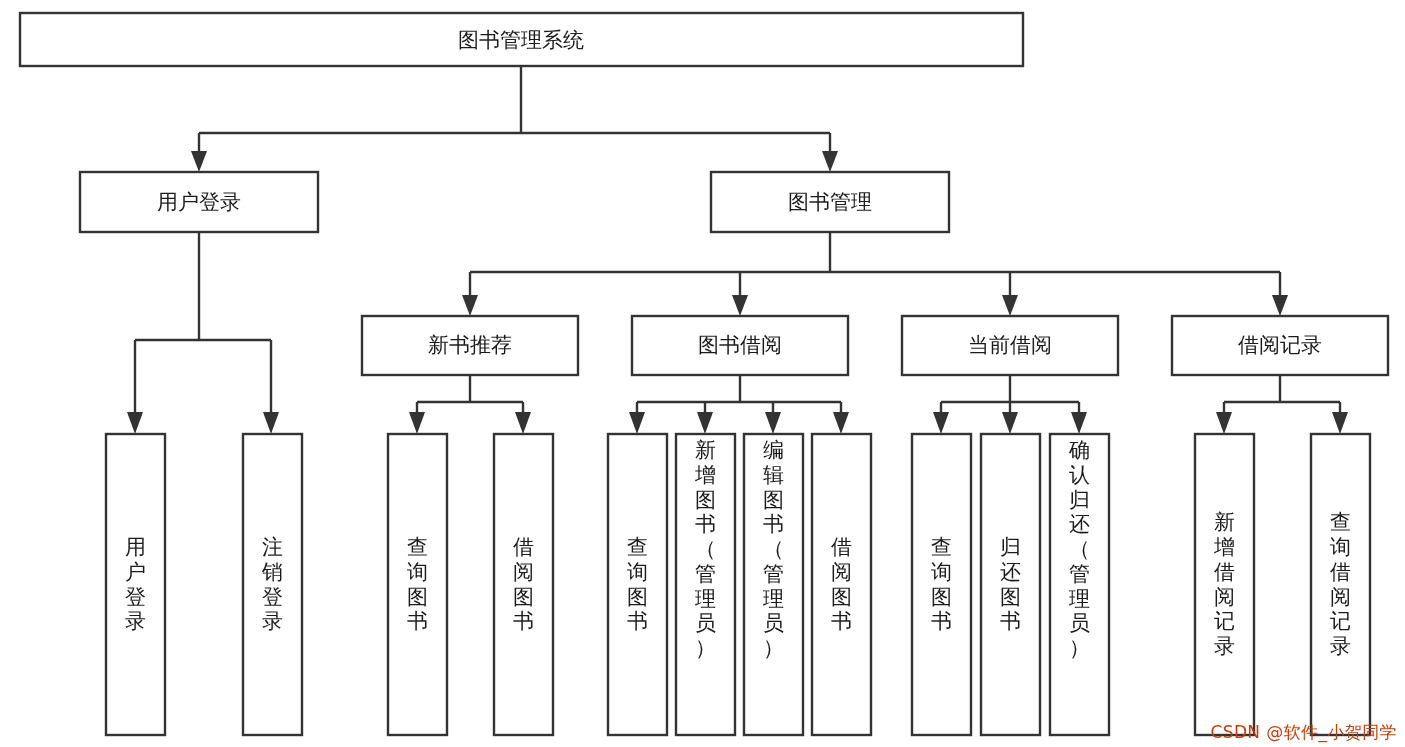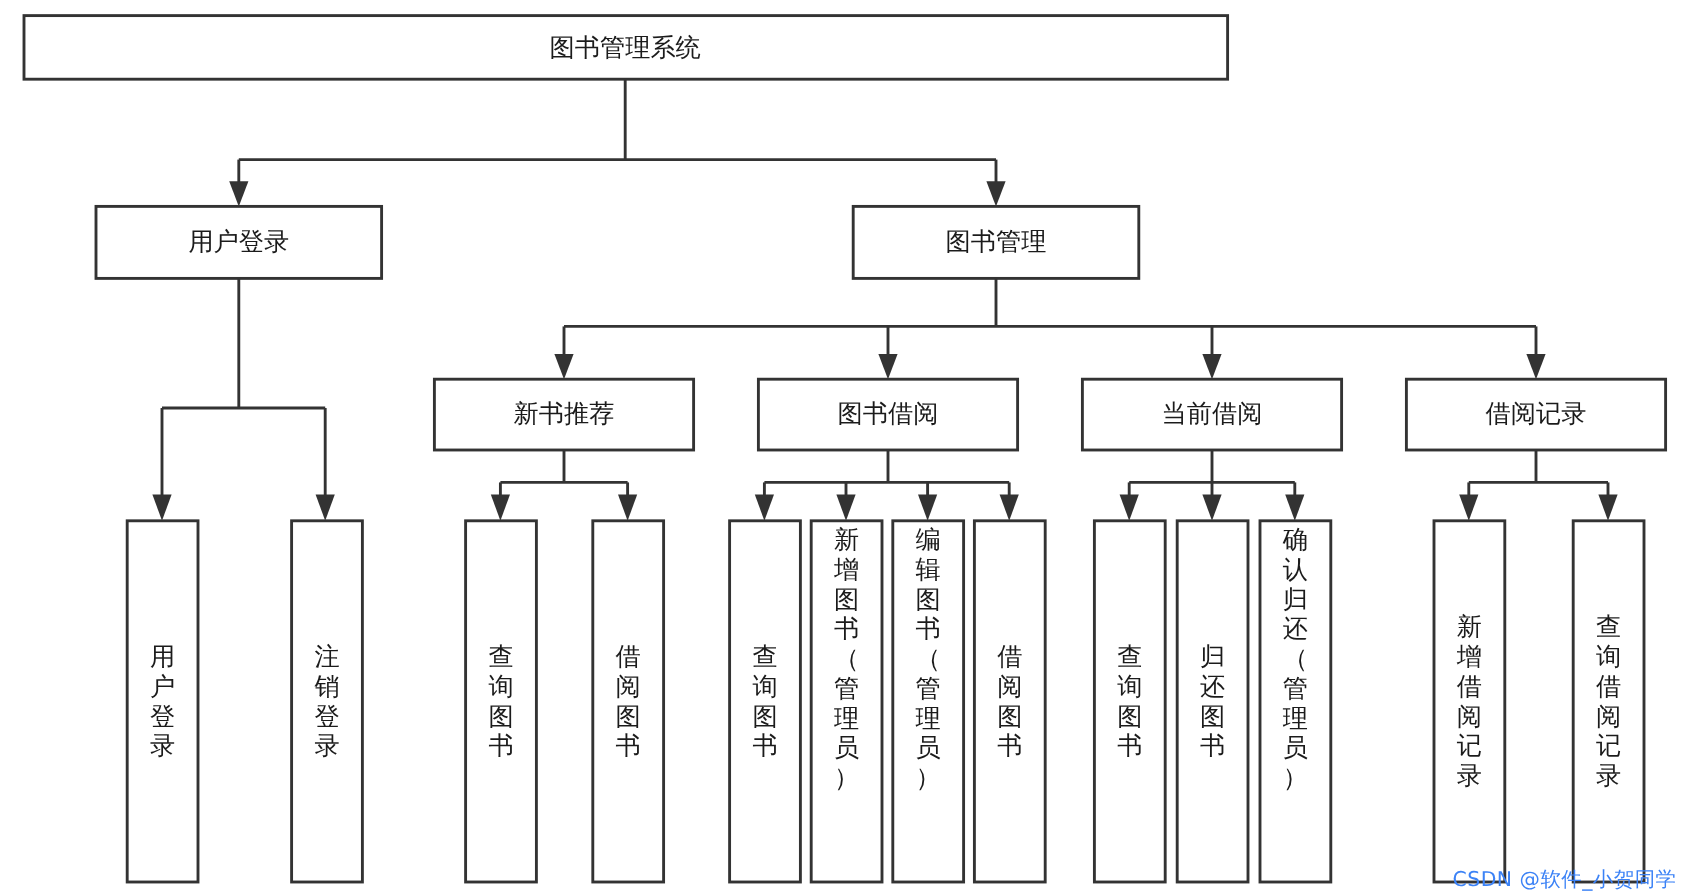--- a/index.html
+++ b/index.html
@@ -64,21 +64,21 @@
     pointer-events: none;
     text-align: center;
   }
   .vlabel span { display: block; }
   .watermark {
     position: absolute;
     right: 8px;
     bottom: 3px;
     font-family: "DejaVu Sans", "Liberation Sans", sans-serif;
     font-size: 17px;
-    color: #3b82f6;
+    color: #c2410c;
     letter-spacing: 0.4px;
     white-space: nowrap;
   }
 </style>
 </head>
 <body>
 
 <div id="diagram-root">
 
   <svg class="diagram-svg" viewBox="0 0 1405 747" xmlns="http://www.w3.org/2000/svg">

